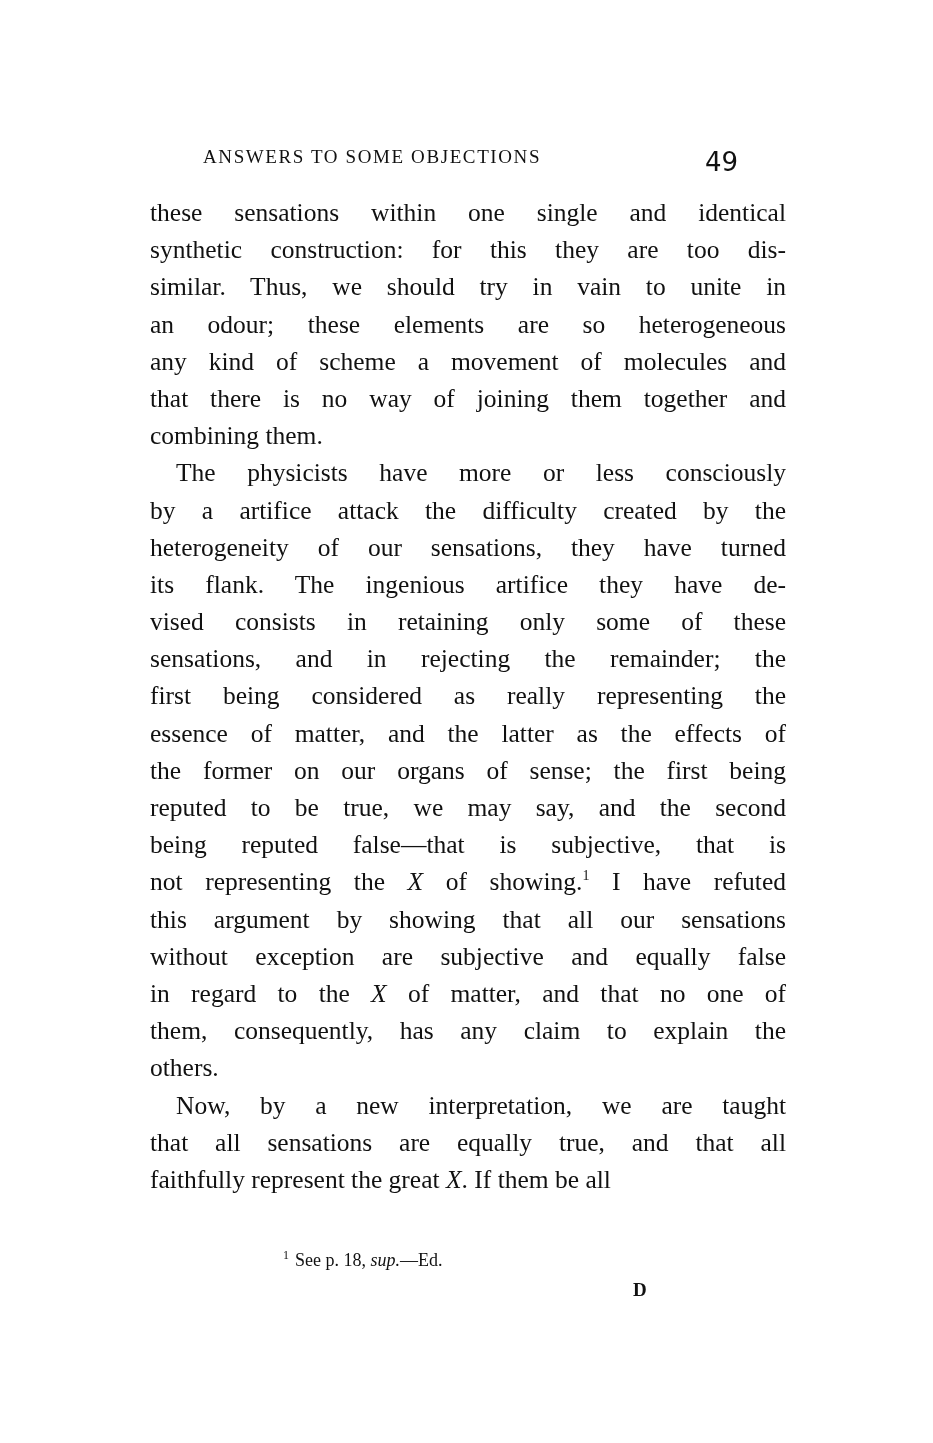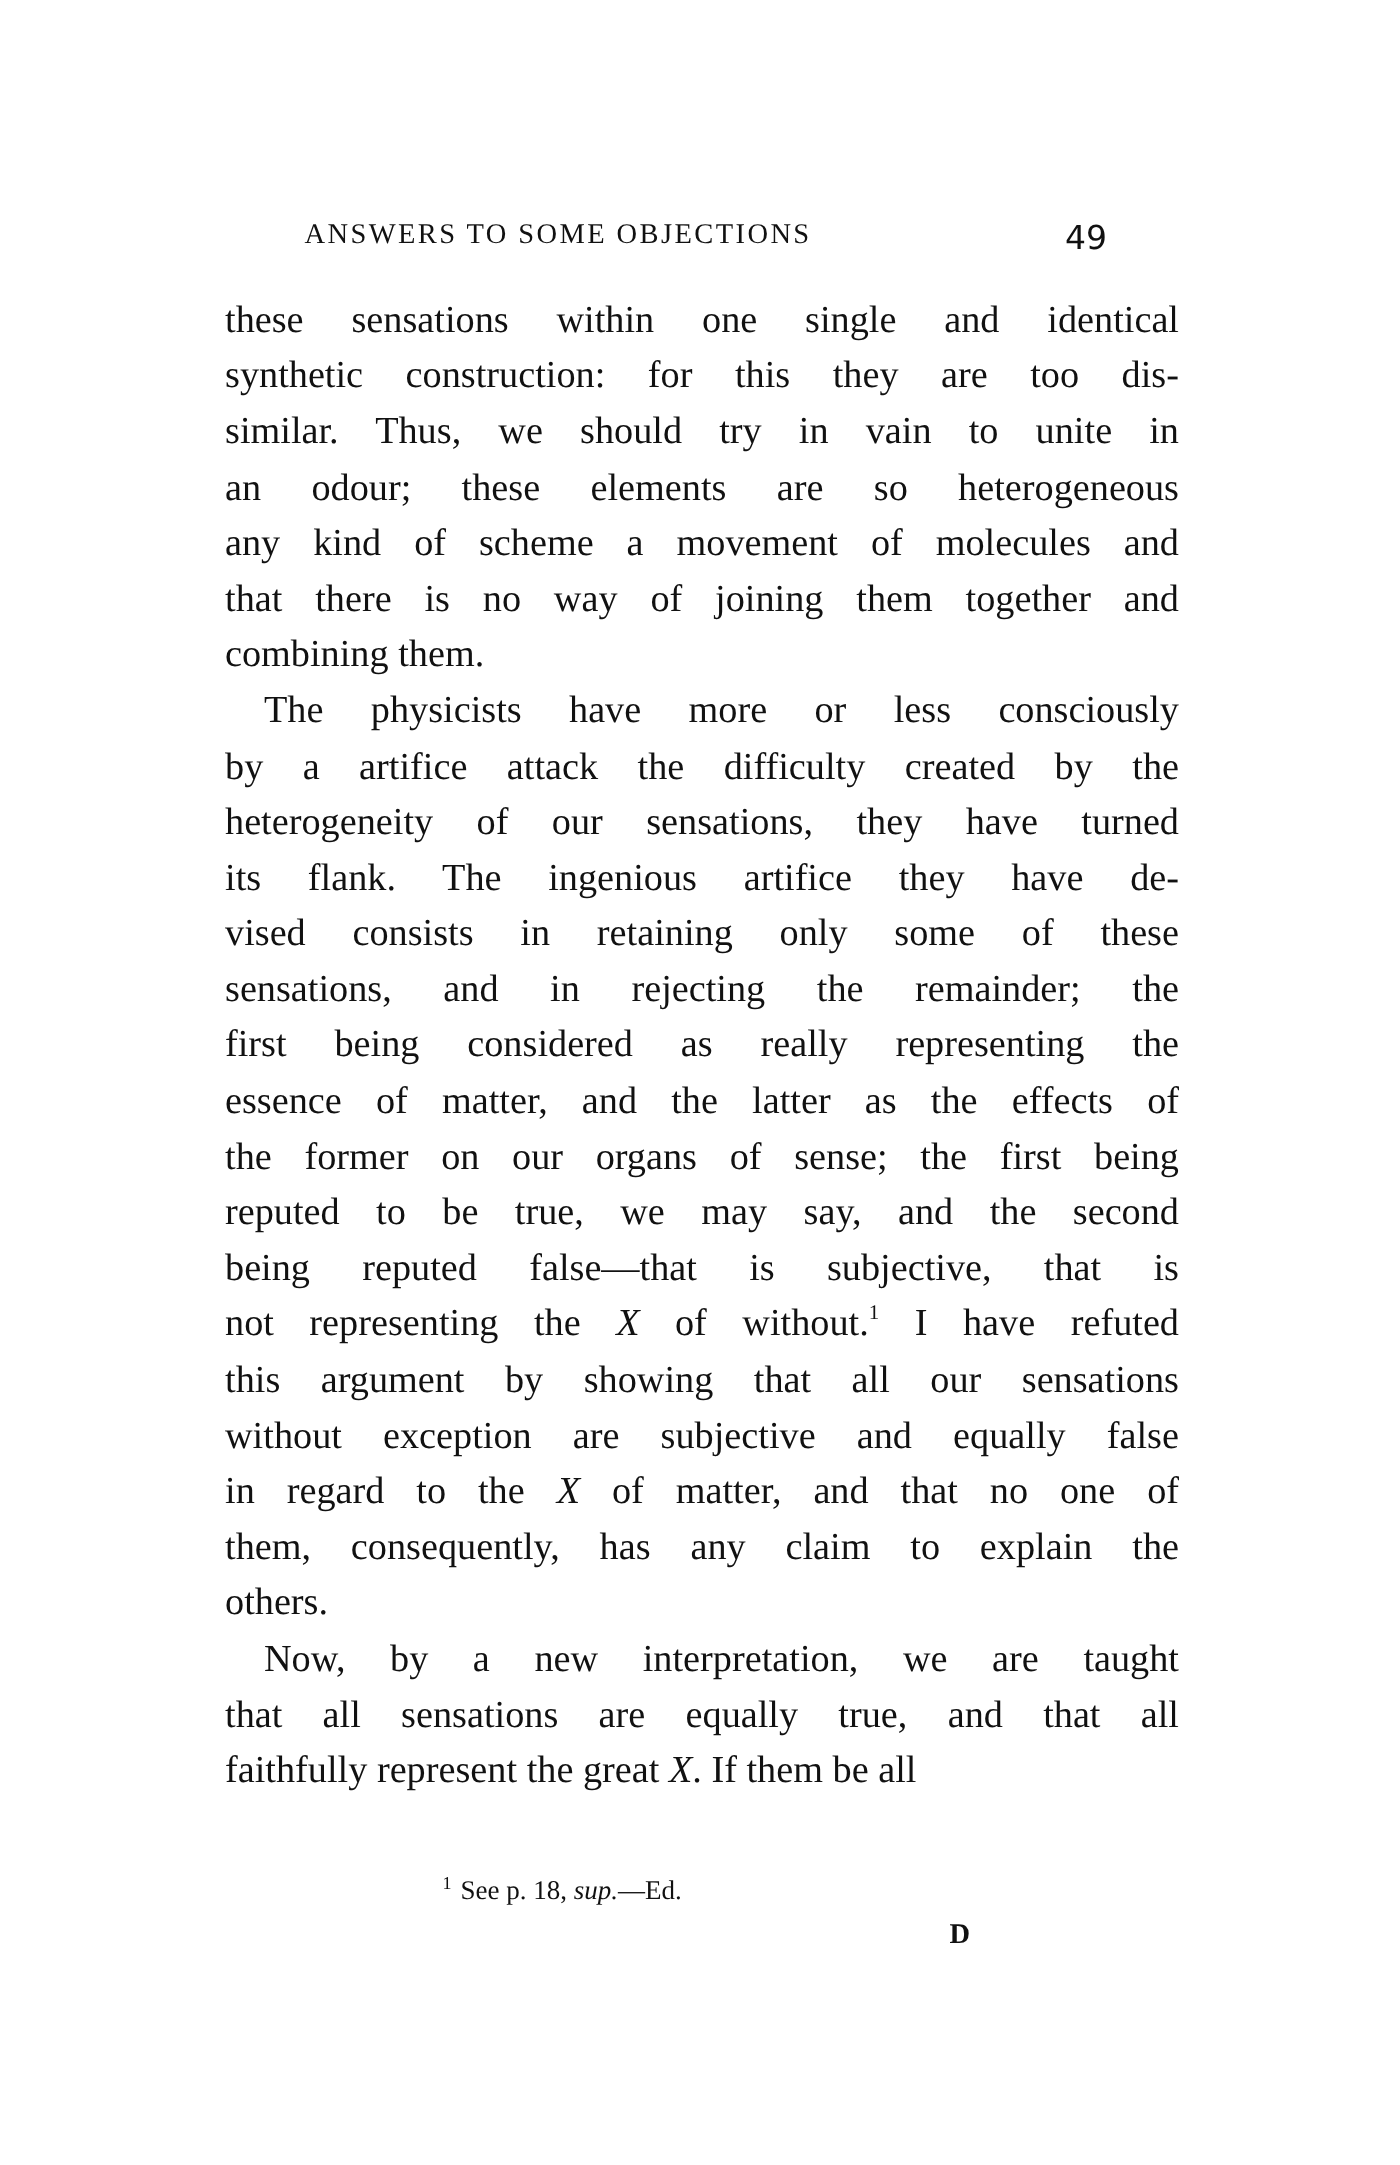--- a/index.html
+++ b/index.html
@@ -34,21 +34,21 @@
     top: 0;
     font-size: 19px;
     letter-spacing: 1.6px;
     font-variant: small-caps;
     text-transform: uppercase;
   }
   .page-number {
     position: absolute;
     right: 0;
     top: 1px;
-    font-size: 22px;
+    font-size: 26px;
     font-family: "DejaVu Sans", sans-serif;
     font-weight: normal;
   }
   .body-text {
     position: absolute;
     left: 104px;
     top: 194px;
     width: 636px;
     margin-left: 46px;
   }
@@ -70,21 +70,21 @@
   sup.fnref {
     font-size: 14px;
     vertical-align: top;
     line-height: 1;
     position: relative;
     top: 6px;
   }
   .footnote {
     position: absolute;
     top: 1250px;
-    left: 295px;
+    left: 283px;
     font-size: 18px;
     white-space: nowrap;
   }
   .footnote .fn-mark {
     font-size: 12px;
     vertical-align: top;
     position: relative;
     top: -2px;
     margin-right: 6px;
   }
@@ -125,21 +125,21 @@
         <span class="line">by a artifice attack the difficulty created by the</span>
         <span class="line">heterogeneity of our sensations, they have turned</span>
         <span class="line">its flank. The ingenious artifice they have de-</span>
         <span class="line">vised consists in retaining only some of these</span>
         <span class="line">sensations, and in rejecting the remainder; the</span>
         <span class="line">first being considered as really representing the</span>
         <span class="line">essence of matter, and the latter as the effects of</span>
         <span class="line">the former on our organs of sense; the first being</span>
         <span class="line">reputed to be true, we may say, and the second</span>
         <span class="line">being reputed false—that is subjective, that is</span>
-        <span class="line"><span>not representing the </span><em class="var">X</em><span> of without.</span><sup class="fnref">1</sup><span>  I have refuted</span></span>
+        <span class="line"><span>not representing the </span><em class="var">X</em><span> of showing.</span><sup class="fnref">1</sup><span>  I have refuted</span></span>
         <span class="line">this argument by showing that all our sensations</span>
         <span class="line">without exception are subjective and equally false</span>
         <span class="line"><span>in regard to the </span><em class="var">X</em><span> of matter, and that no one of</span></span>
         <span class="line">them, consequently, has any claim to explain the</span>
         <span class="line last">others.</span>
       </div>
       <div>
         <span class="line" style="padding-left: 26px; width: 610px; box-sizing: content-box;">Now, by a new interpretation, we are taught</span>
         <span class="line">that all sensations are equally true, and that all</span>
         <span class="line last"><span>faithfully represent the great </span><em class="var">X</em><span>.  If them be all</span></span>

